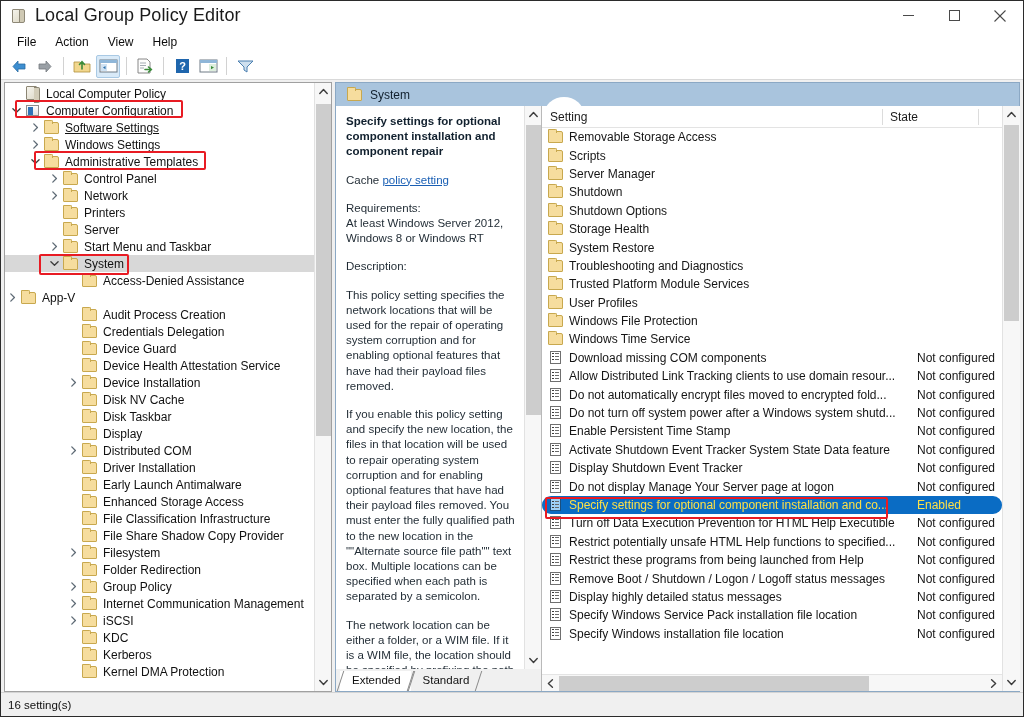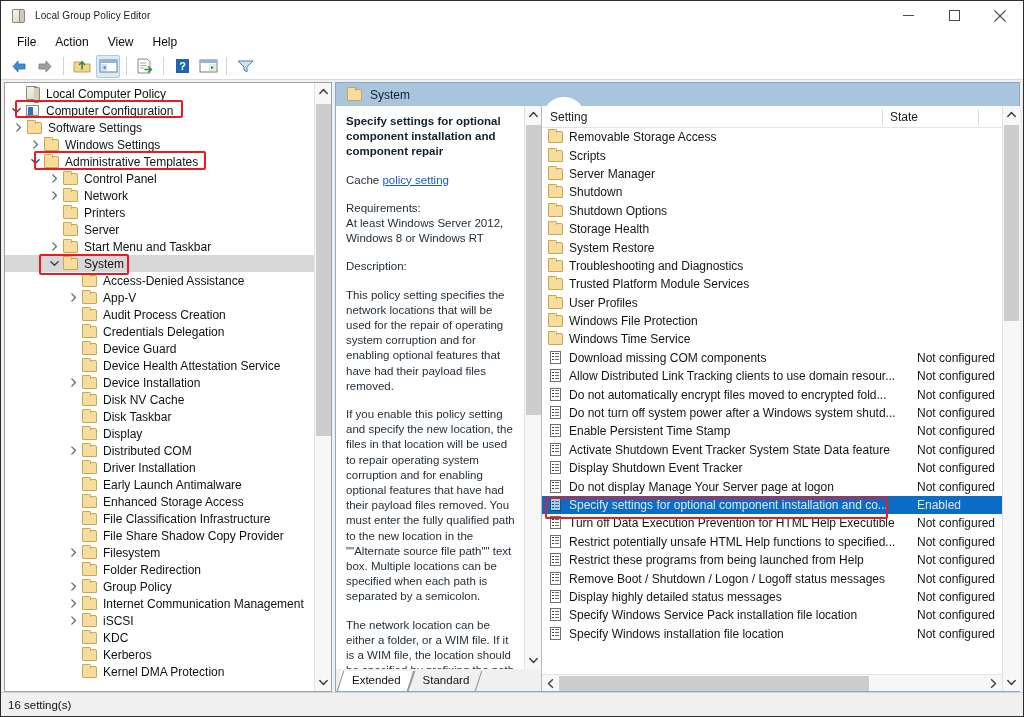--- a/index.html
+++ b/index.html
@@ -27,21 +27,21 @@
   .title-icon { width: 18px; height: 16px; margin: 0 7px 0 9px; position: relative; }
   .title-icon .page {
     position: absolute; left: 2px; top: 1px; width: 11px; height: 14px;
     background: linear-gradient(135deg,#f4f2ea 0%, #ded9c6 100%);
     border: 1px solid #8e8877; border-radius: 1px;
   }
   .title-icon .curl {
     position: absolute; left: 9px; top: 1px; width: 6px; height: 14px;
     background: #cfc9b4; border: 1px solid #8e8877; border-radius: 0 2px 2px 0;
   }
-  .title-text { font-size: 10px; color: #1a1a1a; letter-spacing: .1px; text-align: right; }
+  .title-text { font-size: 18px; color: #1a1a1a; letter-spacing: .1px; text-align: right; }
   .win-controls { margin-left: auto; display: flex; height: 30px; }
   .win-btn {
     width: 46px; height: 30px; display: flex; align-items: center; justify-content: center;
     color: #4a4a4a;
   }
   .win-btn svg { display: block; }
 
   
   .menubar {
     height: 22px; flex: 0 0 22px; display: flex; align-items: center;
@@ -207,21 +207,21 @@
     content:''; position:absolute; left:0; top:3px; bottom:3px; width:1px; background:#dcdcdc;
   }
   .th-setting { width: 340px; flex: 0 0 340px; }
   .th-state { width: 96px; flex: 0 0 96px; }
   .th-rest { flex: 1 1 auto; }
   .list-rows { flex: 1 1 auto; overflow: hidden; }
   .lrow {
     height: 18.4px; display: flex; align-items: center;
     font-size: 12px; color: #151515; white-space: nowrap;
   }
-  .lrow.sel { background: #0a6cc4; color: #e5e5e5; }
+  .lrow.sel { background: #0a6cc4; color: #fde047; border-radius: 9px; }
   .lrow .folder { margin-left: 5px; }
   .lrow .polyicon {
     width: 18px; flex: 0 0 18px; height: 14px; position: relative; margin: 0 4px 0 5px;
   }
   .lrow .polyicon .sheet {
     position:absolute; left:3px; top:0; width:11px; height:13px;
     background:#ffffff; border:1px solid #6f6f6f;
   }
   .lrow .polyicon .sheet::before {
     content:''; position:absolute; left:1px; top:1.5px; width:2px; height:9px;
@@ -365,21 +365,21 @@
             <span class="chev">
               <svg width="9" height="7" viewBox="0 0 9 7">
                 <path d="M0.9 1.7 L4.5 5.3 L8.1 1.7" fill="none" stroke="#3c3c3c" stroke-width="1.3" stroke-linecap="round" stroke-linejoin="round"></path>
               </svg>
             </span>
             <span class="compicon">
               <span class="m"></span>
             </span>
             <span class="tree-label">Computer Configuration</span>
           </div>
-          <div class="tree-row" style="padding-left: 6px;">
+          <div class="tree-row" style="padding-left: 23px; text-decoration: underline;">
             <span class="chev">
               <svg width="7" height="9" viewBox="0 0 7 9">
                 <path d="M1.8 0.9 L5.4 4.5 L1.8 8.1" fill="none" stroke="#5f6b76" stroke-width="1.3" stroke-linecap="round" stroke-linejoin="round"></path>
               </svg>
             </span>
             <span class="folder">
               <i></i>
             </span>
             <span class="tree-label">Software Settings</span>
           </div>
@@ -463,21 +463,21 @@
             </span>
             <span class="tree-label">System</span>
           </div>
           <div class="tree-row" style="padding-left: 61px;">
             <span class="chev"></span>
             <span class="folder">
               <i></i>
             </span>
             <span class="tree-label">Access-Denied Assistance</span>
           </div>
-          <div class="tree-row" style="padding-left: 61px;">
+          <div class="tree-row" style="">
             <span class="chev">
               <svg width="7" height="9" viewBox="0 0 7 9">
                 <path d="M1.8 0.9 L5.4 4.5 L1.8 8.1" fill="none" stroke="#5f6b76" stroke-width="1.3" stroke-linecap="round" stroke-linejoin="round"></path>
               </svg>
             </span>
             <span class="folder">
               <i></i>
             </span>
             <span class="tree-label">App-V</span>
           </div>

